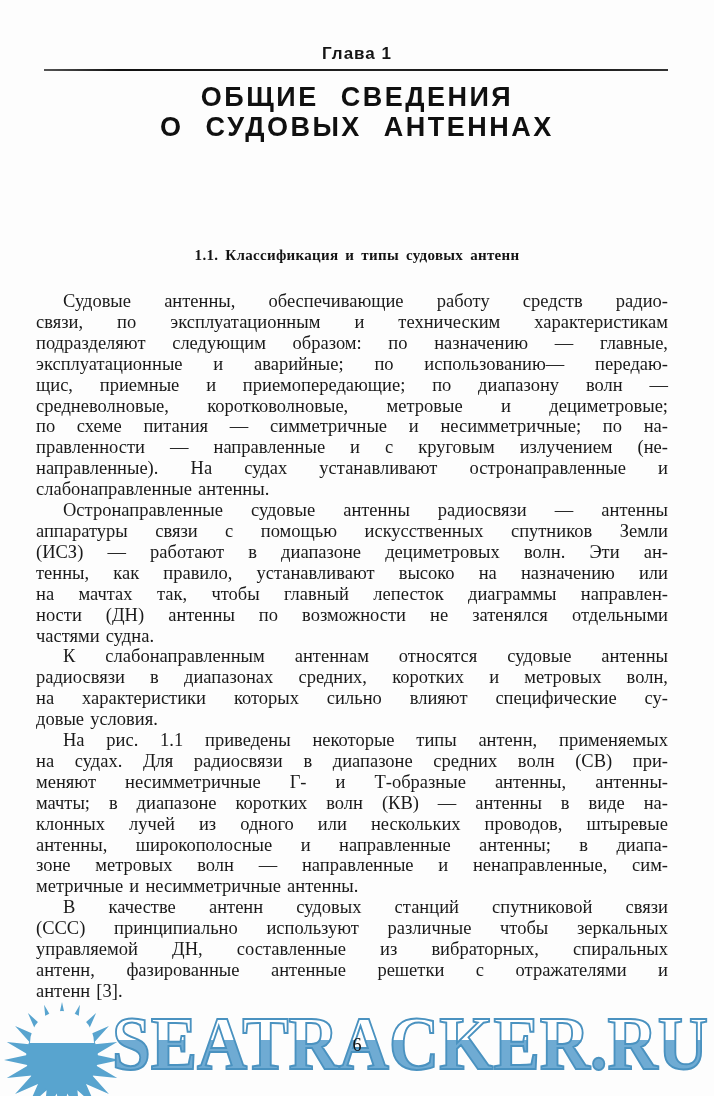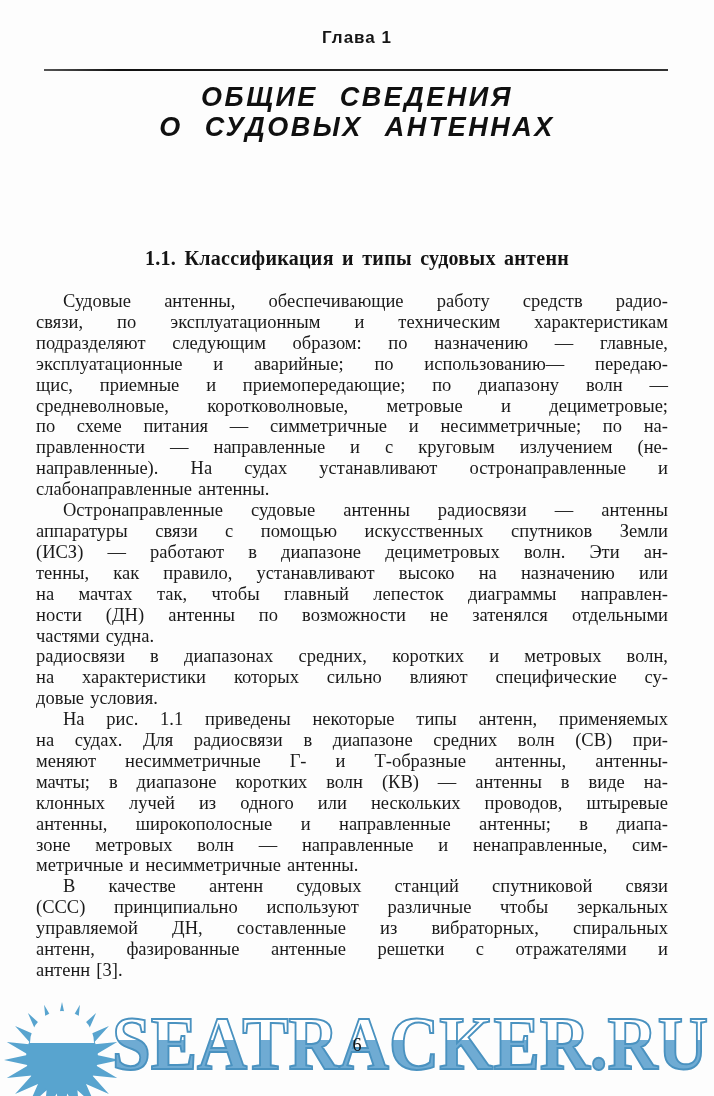--- a/index.html
+++ b/index.html
@@ -6,40 +6,40 @@
   .page{
     position:relative;
     width:714px;height:1096px;
     margin:0 auto;
     background:#fdfdfd;
     overflow:hidden;
     font-family:"Liberation Serif","DejaVu Serif",serif;
     color:#1a1a1a;
   }
   .chapter-label{
-    position:absolute;top:28px;left:0;width:714px;
+    position:absolute;top:44px;left:0;width:714px;
     text-align:center;
     font-family:"Liberation Sans","DejaVu Sans",sans-serif;
     font-weight:bold;font-size:17px;letter-spacing:1px;color:#151515;
   }
   .header-rule{
     position:absolute;top:69px;left:44px;width:624px;height:2px;
     background:linear-gradient(90deg,#555 0%,#111 12%,#222 55%,#0d0d0d 78%,#333 100%);
   }
   .page-title{
     position:absolute;top:82px;left:0;width:714px;margin:0;
     text-align:center;
     font-family:"Liberation Sans","DejaVu Sans",sans-serif;
     font-weight:bold;font-size:27px;line-height:30px;
-    letter-spacing:2.5px;word-spacing:12px;color:#101010;font-style:italic;
+    letter-spacing:2.5px;word-spacing:12px;color:#101010;
   }
   .section-heading{
     position:absolute;top:247px;left:0;width:714px;margin:0;
     text-align:center;
-    font-weight:bold;font-size:20px;letter-spacing:0.3px;word-spacing:3px;
+    font-weight:bold;font-size:15px;letter-spacing:0.3px;word-spacing:3px;
     color:#141414;
   }
   .body-text{
     position:absolute;top:291px;left:36px;width:632px;
     font-size:18.5px;line-height:20.9px;
     word-spacing:1.5px;
     z-index:3;
   }
   .line{text-align:justify;text-align-last:justify;}
   .line.first{text-indent:27px;}
@@ -80,20 +80,21 @@
       <div class="line">правленности — направленные и с круговым излучением (не-</div>
       <div class="line">направленные). На судах устанавливают остронаправленные и</div>
       <div class="line last">слабонаправленные антенны.</div>
       <div class="line first">Остронаправленные судовые антенны радиосвязи — антенны</div>
       <div class="line">аппаратуры связи с помощью искусственных спутников Земли</div>
       <div class="line">(ИСЗ) — работают в диапазоне дециметровых волн. Эти ан-</div>
       <div class="line">тенны, как правило, устанавливают высоко на назначению или</div>
       <div class="line">на мачтах так, чтобы главный лепесток диаграммы направлен-</div>
       <div class="line">ности (ДН) антенны по возможности не затенялся отдельными</div>
       <div class="line last">частями судна.</div>
+      <div class="line first">К слабонаправленным антеннам относятся судовые антенны</div>
       <div class="line">радиосвязи в диапазонах средних, коротких и метровых волн,</div>
       <div class="line">на характеристики которых сильно влияют специфические су-</div>
       <div class="line last">довые условия.</div>
       <div class="line first">На рис. 1.1 приведены некоторые типы антенн, применяемых</div>
       <div class="line">на судах. Для радиосвязи в диапазоне средних волн (СВ) при-</div>
       <div class="line">меняют несимметричные Г- и Т-образные антенны, антенны-</div>
       <div class="line">мачты; в диапазоне коротких волн (КВ) — антенны в виде на-</div>
       <div class="line">клонных лучей из одного или нескольких проводов, штыревые</div>
       <div class="line">антенны, широкополосные и направленные антенны; в диапа-</div>
       <div class="line">зоне метровых волн — направленные и ненаправленные, сим-</div>

